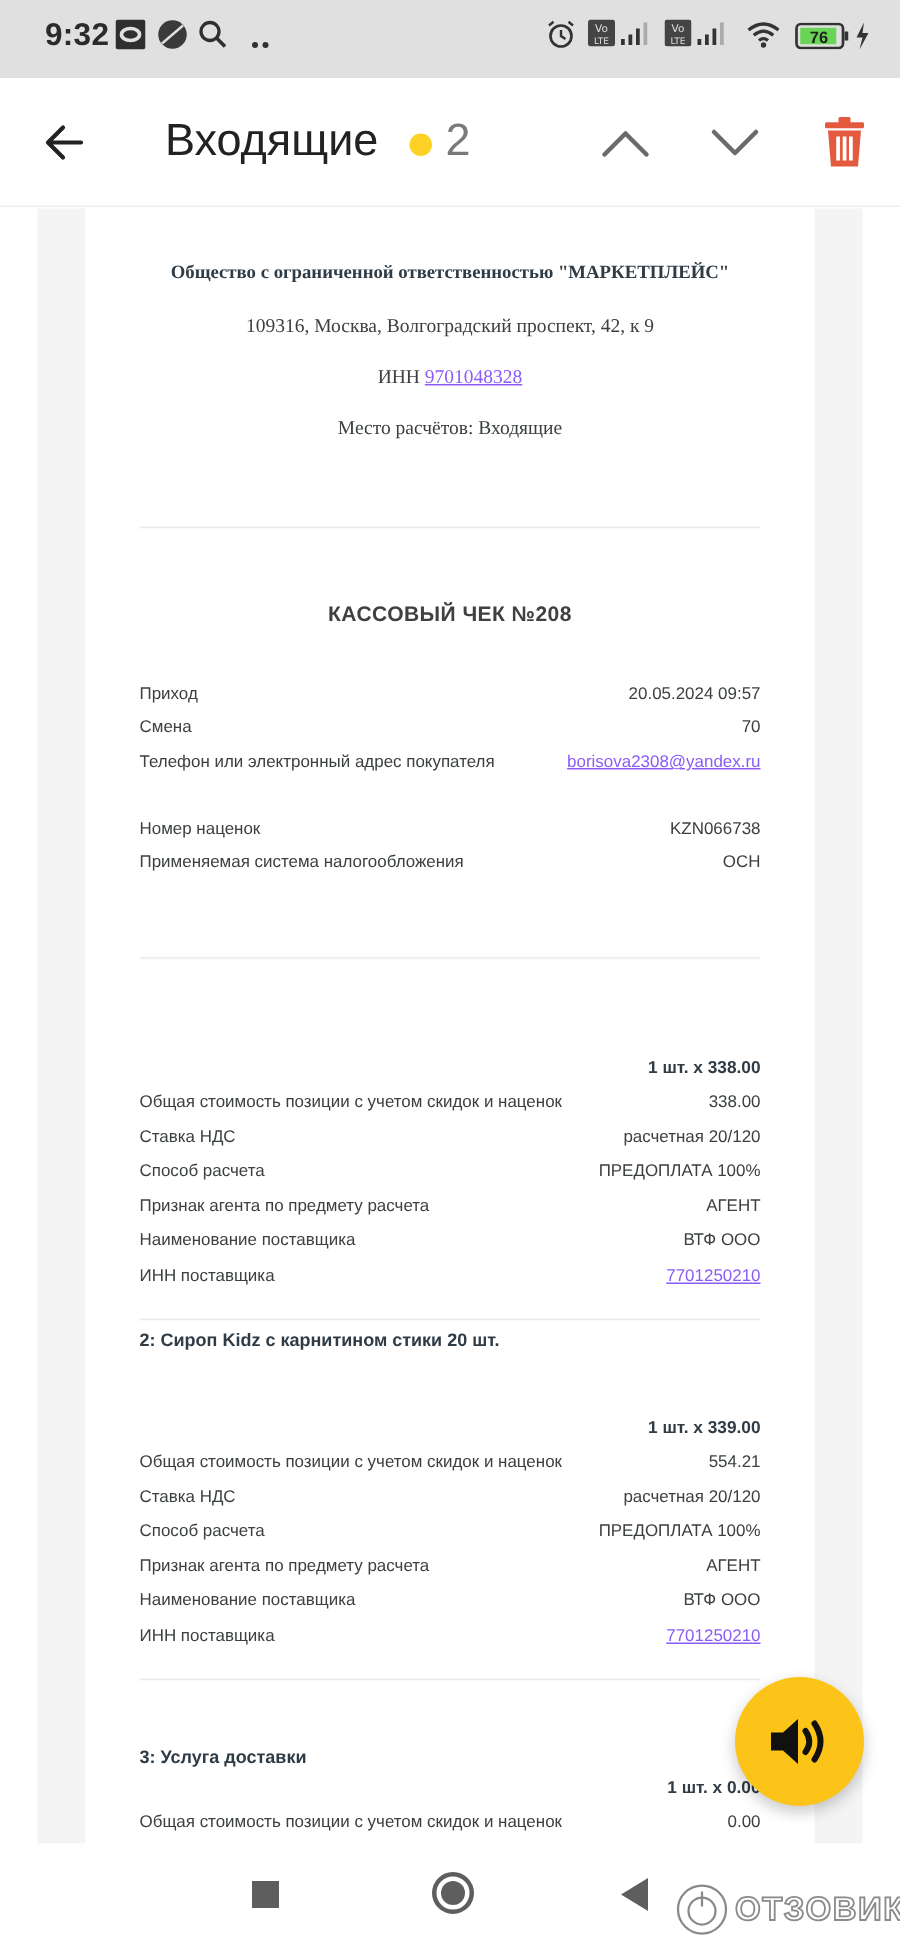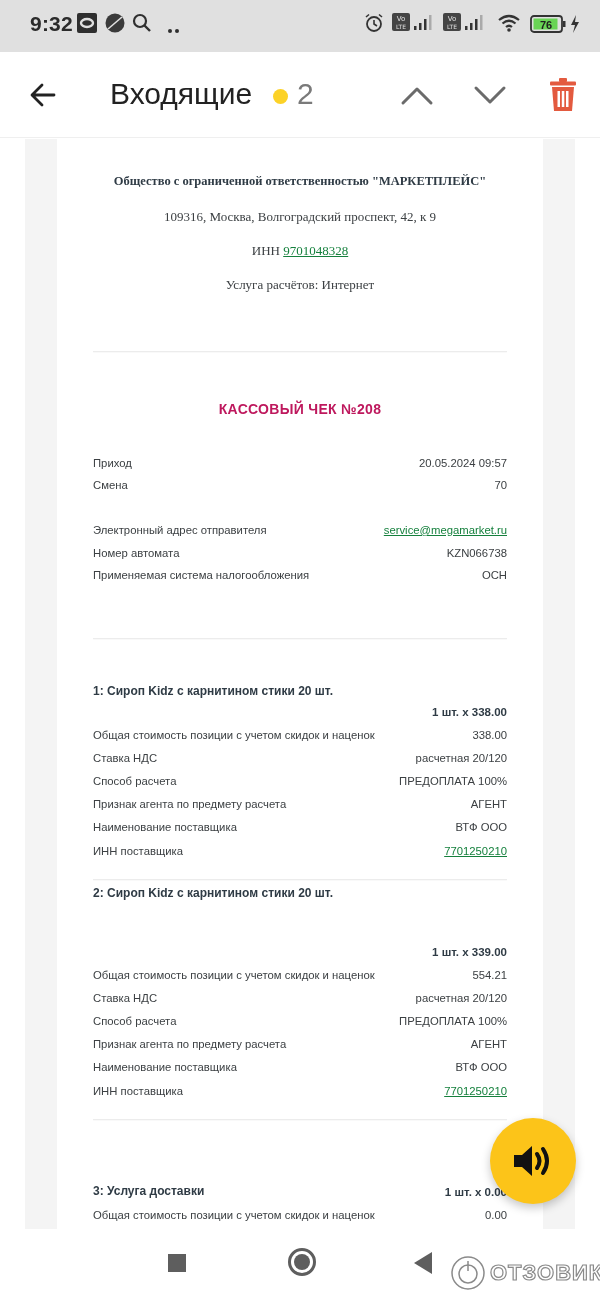--- a/index.html
+++ b/index.html
@@ -12,23 +12,23 @@
   .title { position: absolute; left: 110px; top: 25px; font-size: 30px; color: #222; }
   .unread-dot { position: absolute; left: 273px; top: 37px; width: 15px; height: 15px; border-radius: 50%; background: #fcd227; }
   .unread-count { position: absolute; left: 297px; top: 25px; font-size: 30px; color: #7a7a7a; }
   .nav-up { position: absolute; left: 400px; top: 30px; width: 34px; height: 26px; }
   .nav-down { position: absolute; left: 473px; top: 30px; width: 34px; height: 26px; }
   .trash { position: absolute; left: 549px; top: 26px; width: 28px; height: 34px; }
   .gutter { position: absolute; top: 139px; width: 32px; height: 1090px; background: #f4f4f4; }
   .card { position: absolute; top: 139px; left: 57px; width: 486px; height: 1090px; background: #ffffff; overflow: hidden; }
   .center-line { position: absolute; left: 0; width: 486px; text-align: center; font-size: 13px; color: #3c4043; font-family: Liberation Serif, serif; }
   .org { font-weight: bold; font-size: 12.5px; color: #2f3b45; }
-  .link { color: #15803d; text-decoration: underline; }
+  .link { color: #8b5cf6; text-decoration: underline; }
   .divider { position: absolute; left: 36px; width: 414px; height: 1px; background: #ececec; box-shadow: 0 1px 1px rgba(0,0,0,0.03); }
-  .receipt-title { position: absolute; left: 0; width: 486px; text-align: center; font-size: 14px; font-weight: bold; color: #be185d; letter-spacing: 0.3px; }
+  .receipt-title { position: absolute; left: 0; width: 486px; text-align: center; font-size: 14px; font-weight: bold; color: #404040; letter-spacing: 0.3px; }
   .row { position: absolute; left: 36px; width: 414px; height: 20px; font-size: 11.3px; color: #3c4043; }
   .row .k { position: absolute; left: 0; top: 0; white-space: nowrap; }
   .row .v { position: absolute; right: 0; top: 0; white-space: nowrap; text-align: left; }
   .item-title { position: absolute; left: 36px; font-size: 12px; font-weight: bold; color: #2f3b45; }
   .qty { position: absolute; right: 36px; font-size: 11.5px; font-weight: bold; color: #2f3b45; text-align: right; }
   .fab { position: absolute; left: 490px; top: 1118px; width: 86px; height: 86px; border-radius: 50%; background: #fcc419; box-shadow: 0 4px 10px rgba(0,0,0,0.22); }
   .fab svg { position: absolute; left: 22px; top: 24px; }
   .navbar { position: absolute; top: 1229px; left: 0; width: 600px; height: 71px; background: #ffffff; }
   .nav-square { position: absolute; left: 168px; top: 25px; width: 18px; height: 18px; background: #5e5e5e; }
   .nav-home { position: absolute; left: 288px; top: 19px; width: 28px; height: 28px; border-radius: 50%; border: 3px solid #5e5e5e; }
@@ -161,50 +161,49 @@
 <div class="gutter" style="left:25px;"></div>
 <div class="gutter" style="left:543px;"></div>
 
 <div class="card">
   <div class="center-line org" style="top:35px;">Общество с ограниченной ответственностью "МАРКЕТПЛЕЙС"</div>
   <div class="center-line" style="top:70px;">109316, Москва, Волгоградский проспект, 42, к 9</div>
   <div class="center-line" style="top:104px;">
     <span>ИНН</span>
     <span class="link">9701048328</span>
   </div>
-  <div class="center-line" style="top:138px;">Услуга расчётов: Интернет</div>
+  <div class="center-line" style="top:138px;">Место расчётов: Входящие</div>
 
   <div class="divider" style="top:212px;"></div>
 
   <div class="receipt-title" style="top:262px;">КАССОВЫЙ ЧЕК №208</div>
 
   <div class="row" style="top:318px;">
       <span class="k">Приход</span>
       <span class="v">20.05.2024 09:57</span>
     </div>
   <div class="row" style="top:340px;">
       <span class="k">Смена</span>
       <span class="v">70</span>
     </div>
-  <div class="row" style="top:385px;">
-      <span class="k">Электронный адрес отправителя</span>
-      <span class="v link">service@megamarket.ru</span>
+  <div class="row" style="top:363px;">
+      <span class="k">Телефон или электронный адрес покупателя</span>
+      <span class="v link">borisova2308@yandex.ru</span>
     </div>
   <div class="row" style="top:408px;">
-      <span class="k">Номер автомата</span>
+      <span class="k">Номер наценок</span>
       <span class="v">KZN066738</span>
     </div>
   <div class="row" style="top:430px;">
       <span class="k">Применяемая система налогообложения</span>
       <span class="v">ОСН</span>
     </div>
 
   <div class="divider" style="top:499px;"></div>
 
-  <div class="item-title" style="top:545px;">1: Сироп Kidz с карнитином стики 20 шт.</div>
   <div class="qty" style="top:567px;">1 шт. x 338.00</div>
   <div class="row" style="top:590px;">
       <span class="k">Общая стоимость позиции с учетом скидок и наценок</span>
       <span class="v">338.00</span>
     </div>
   <div class="row" style="top:613px;">
       <span class="k">Ставка НДС</span>
       <span class="v">расчетная 20/120</span>
     </div>
   <div class="row" style="top:636px;">
@@ -248,21 +247,21 @@
       <span class="k">Наименование поставщика</span>
       <span class="v">ВТФ ООО</span>
     </div>
   <div class="row" style="top:946px;">
       <span class="k">ИНН поставщика</span>
       <span class="v link">7701250210</span>
     </div>
 
   <div class="divider" style="top:980px;"></div>
 
-  <div class="item-title" style="top:1025px;margin-top:20px;">3: Услуга доставки</div>
+  <div class="item-title" style="top:1025px;">3: Услуга доставки</div>
   <div class="qty" style="top:1047px;">1 шт. x 0.00</div>
   <div class="row" style="top:1070px;">
       <span class="k">Общая стоимость позиции с учетом скидок и наценок</span>
       <span class="v">0.00</span>
     </div>
 </div>
 
 <div class="fab">
   <span>
     <svg width="42" height="38" viewBox="0 0 42 38">

